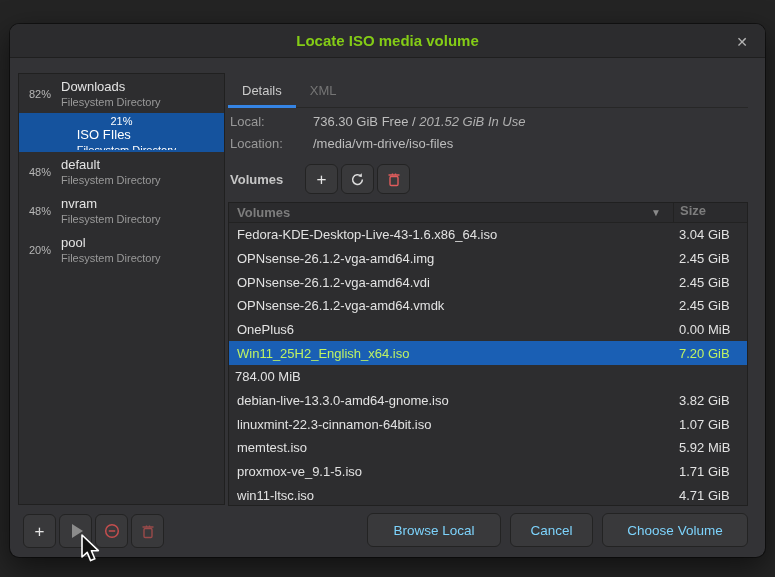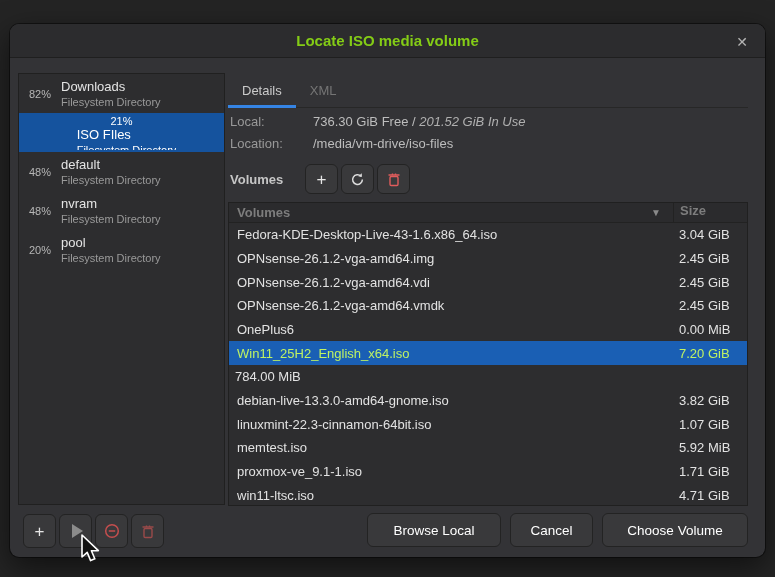--- a/index.html
+++ b/index.html
@@ -101,21 +101,21 @@
     display:flex; align-items:center; justify-content:center;
   }
   .icon-play {
     width:0; height:0; border-left:11px solid #8b8b8b;
     border-top:7px solid transparent; border-bottom:7px solid transparent;
     margin-left:3px;
   }
   .footer-right { position:absolute; right:17px; top:489px; display:flex; gap:9px; }
   .big-btn {
     height:34px; background:#39393b; border:1px solid #232323; border-radius:6px;
-    color:#ffffff; font-size:13.5px; display:flex; align-items:center; justify-content:center;
+    color:#7dd3fc; font-size:13.5px; display:flex; align-items:center; justify-content:center;
     font-family:"Liberation Sans", sans-serif;
   }
   .btn-browse { width:134px; }
   .btn-cancel { width:83px; }
   .btn-choose { width:146px; }
   
   .cursor { position:absolute; left:79px; top:534px; pointer-events:none; }
 </style>
 </head>
 <body>
@@ -261,21 +261,21 @@
     <div class="td-name">linuxmint-22.3-cinnamon-64bit.iso</div>
     <div class="td-size">1.07 GiB</div>
   </div>
 
   <div class="trow">
     <div class="td-name">memtest.iso</div>
     <div class="td-size">5.92 MiB</div>
   </div>
 
   <div class="trow">
-    <div class="td-name">proxmox-ve_9.1-1.iso</div>
+    <div class="td-name">proxmox-ve_9.1-5.iso</div>
     <div class="td-size">1.71 GiB</div>
   </div>
 
   <div class="trow">
     <div class="td-name">win11-ltsc.iso</div>
     <div class="td-size">4.71 GiB</div>
   </div>
 </div>
   </div>
 

